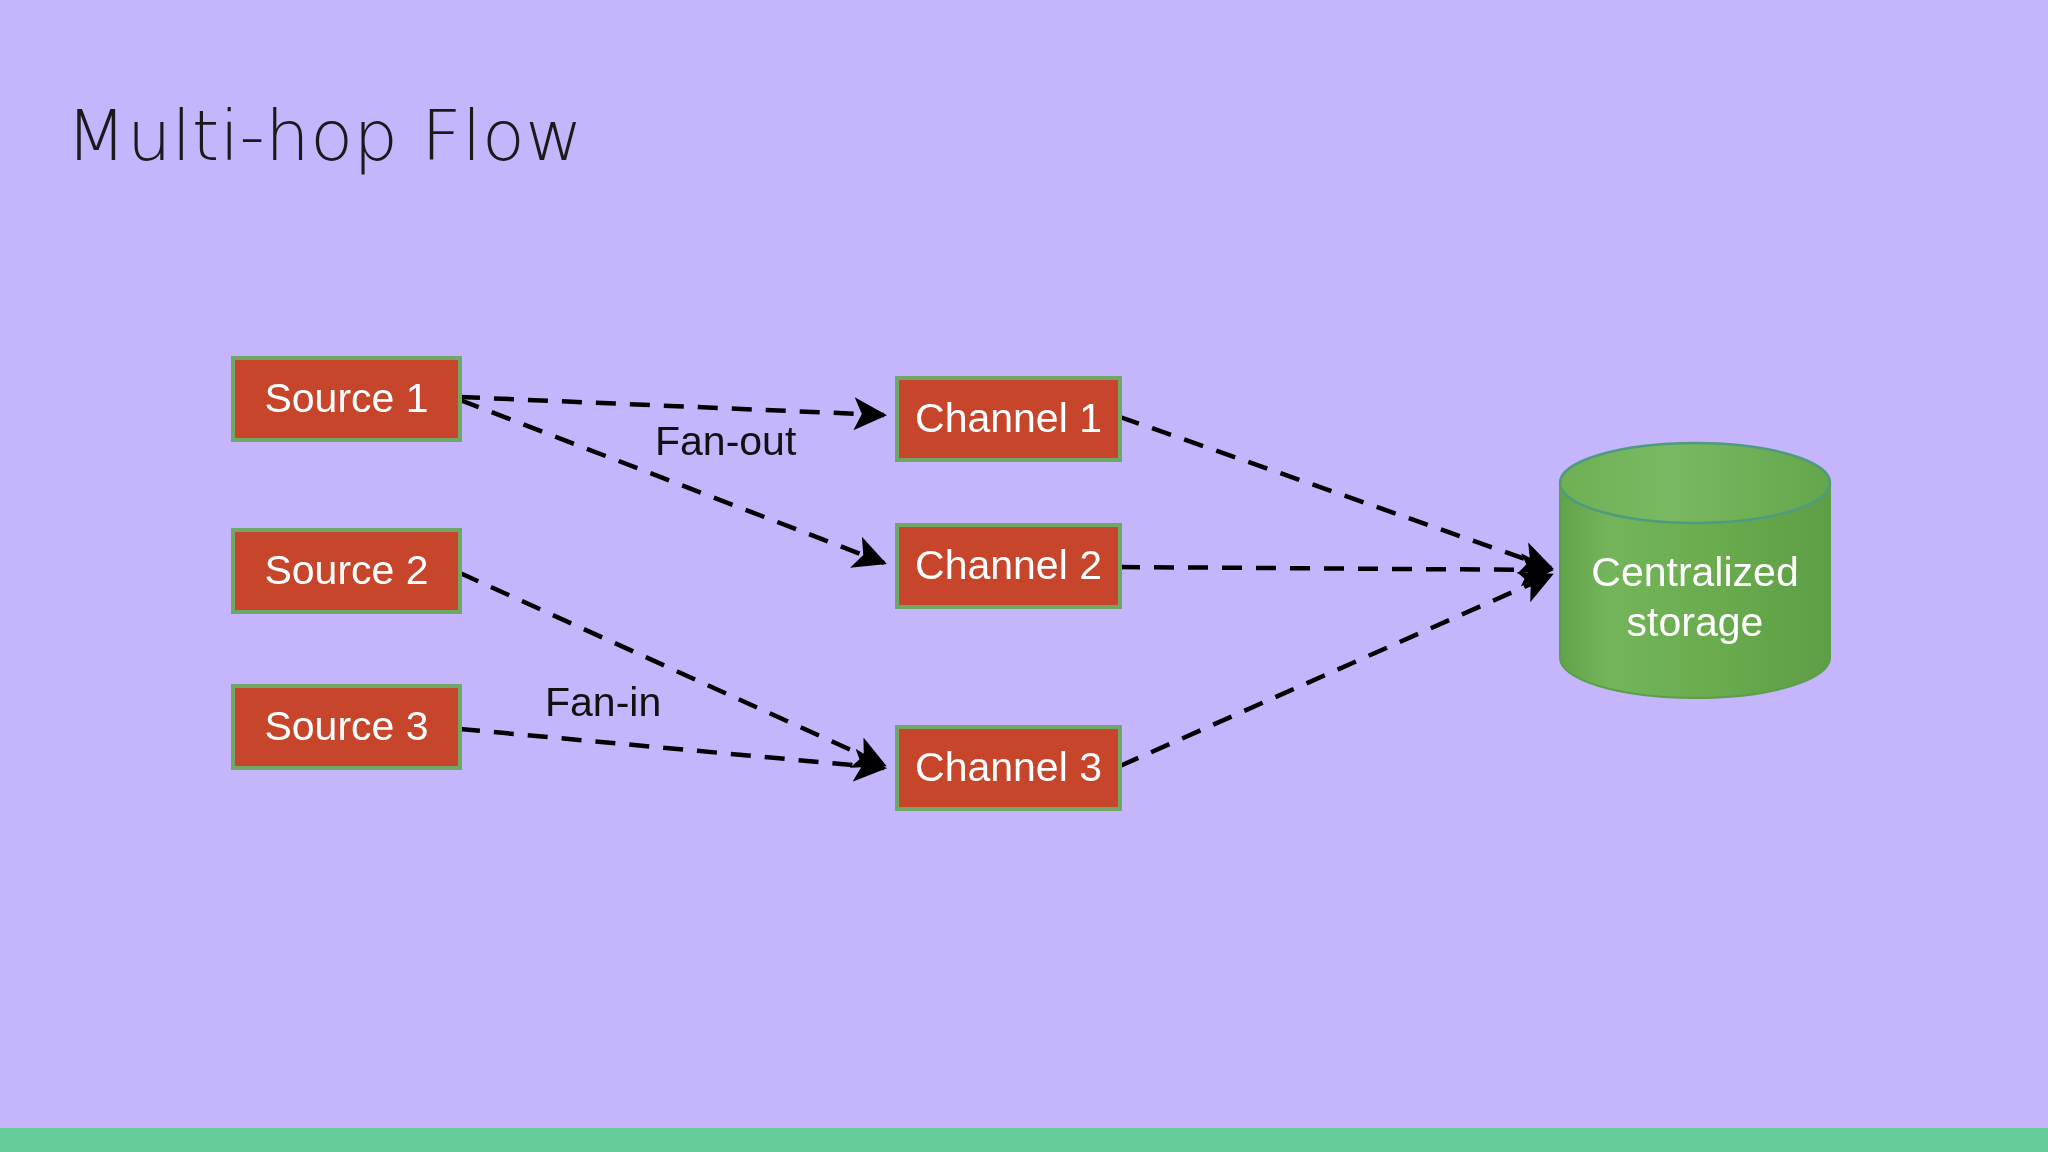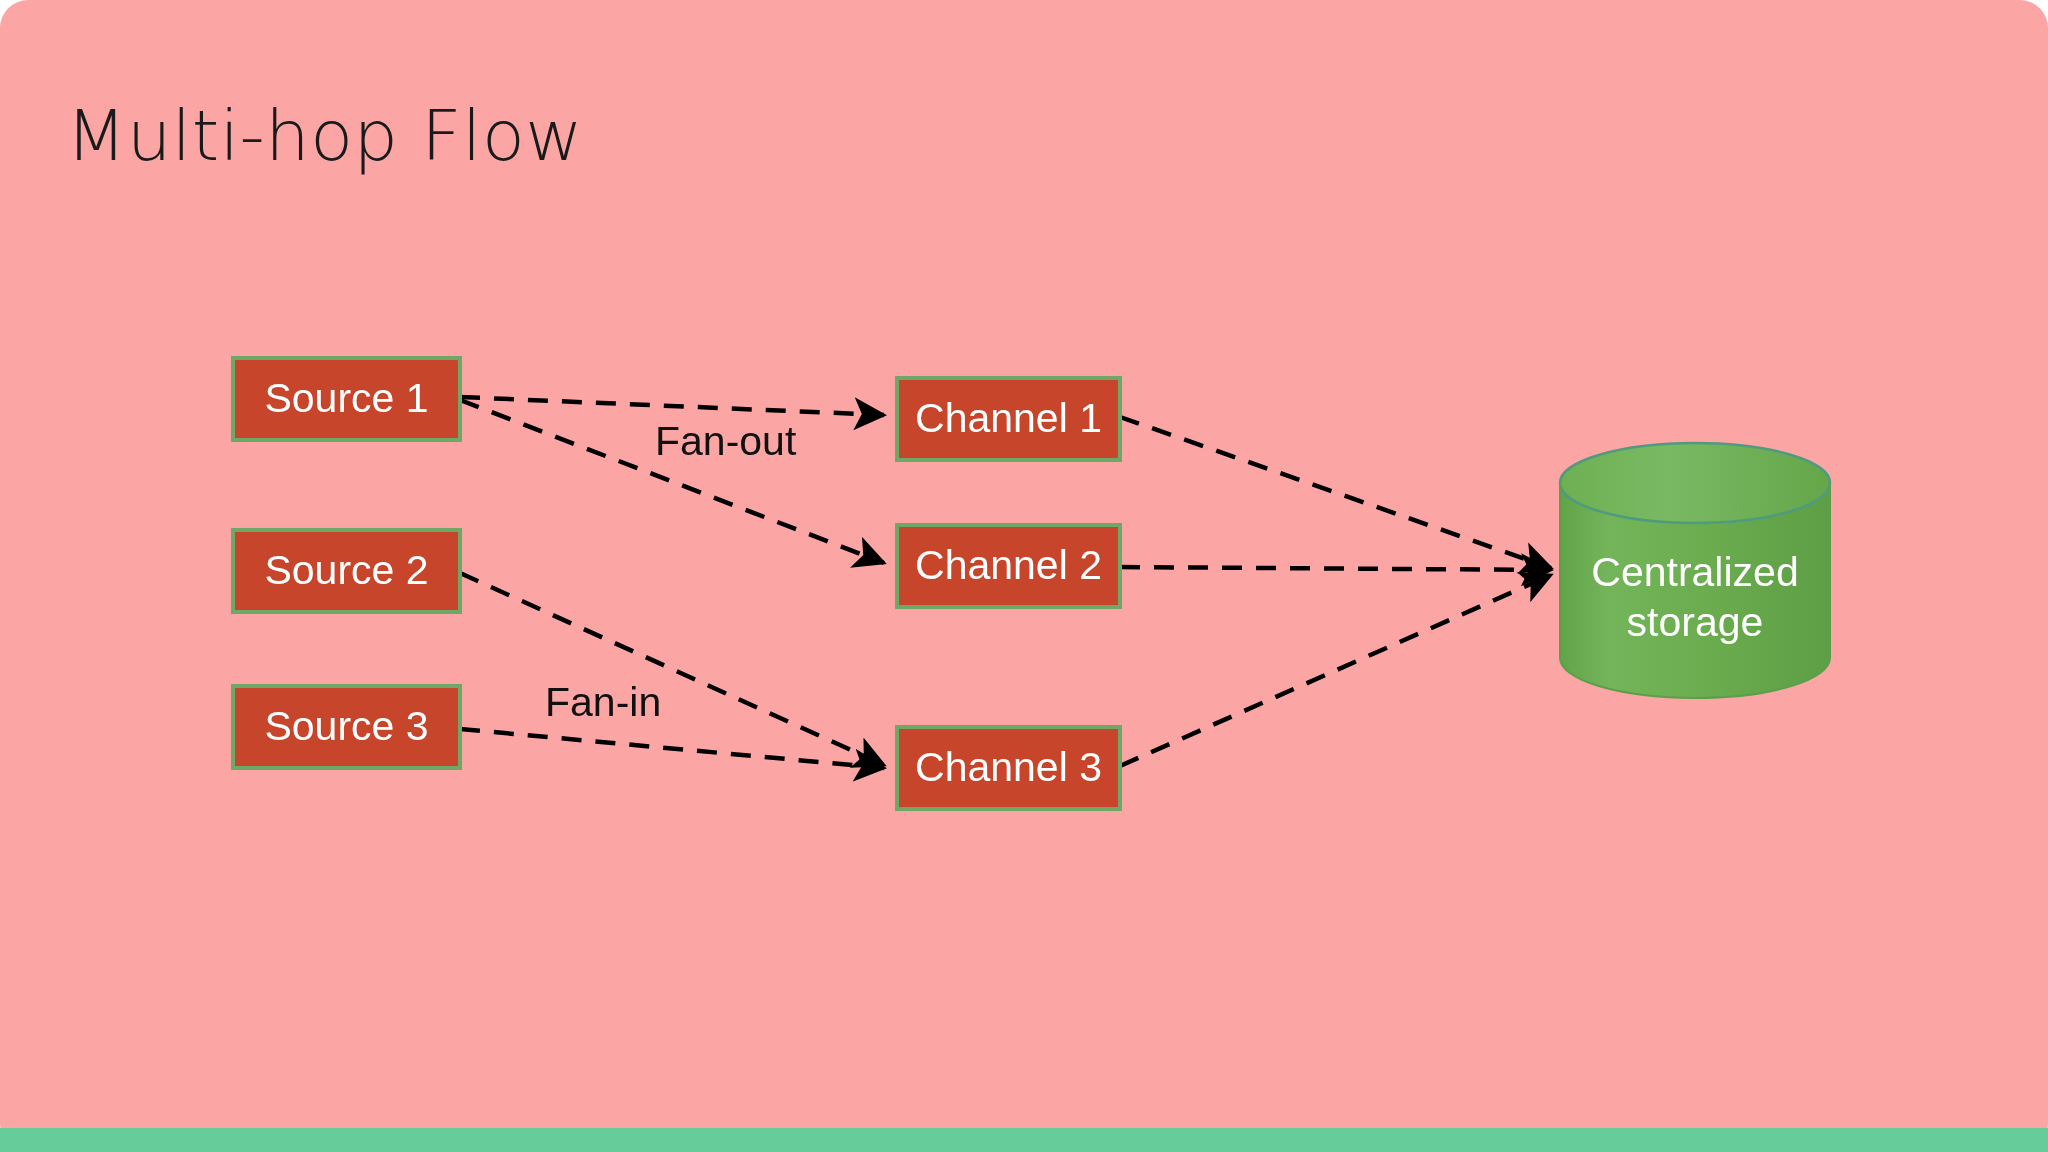--- a/index.html
+++ b/index.html
@@ -55,21 +55,21 @@
     position: absolute;
     left: 0;
     top: 1128px;
     width: 2048px;
     height: 24px;
   }
 </style>
 </head>
 <body>
 
-<div id="slide" style="background: #fca5a5; border-radius: 28px;">
+<div id="slide" style="background: #c4b5fd;">
 
   <div id="slide-title" style="color: rgb(26, 26, 26);">Multi-hop Flow</div>
 
   <svg id="diagram-svg" viewBox="0 0 2048 1152">
 
     <defs>
       <marker id="arrow-head" viewBox="0 0 12 12" refX="10" refY="6" markerWidth="8" markerHeight="8" orient="auto-start-reverse">
         <path d="M 0 0.5 L 11 6 L 0 11.5 L 2.6 6 Z" fill="#000000"></path>
       </marker>
       <linearGradient id="cyl-body-grad" x1="0" y1="0" x2="1" y2="0">

